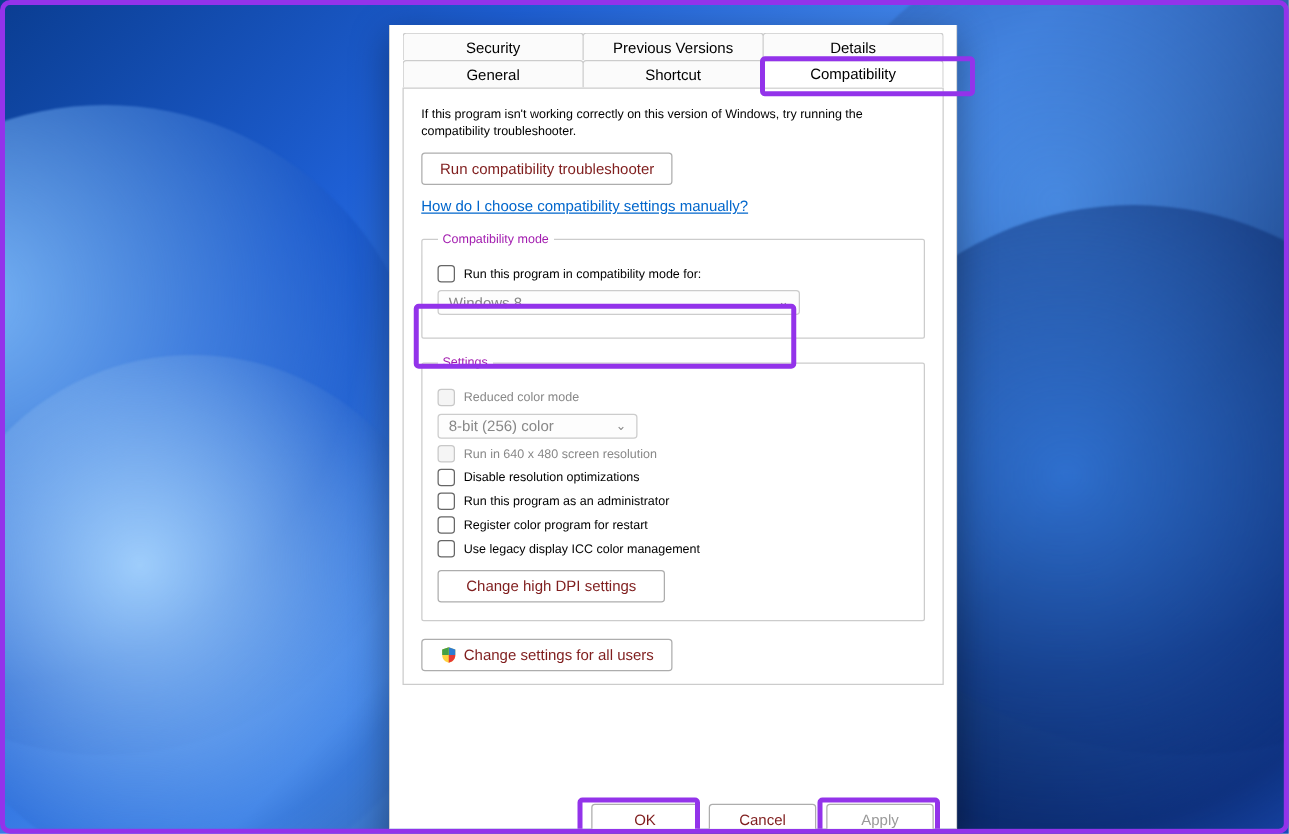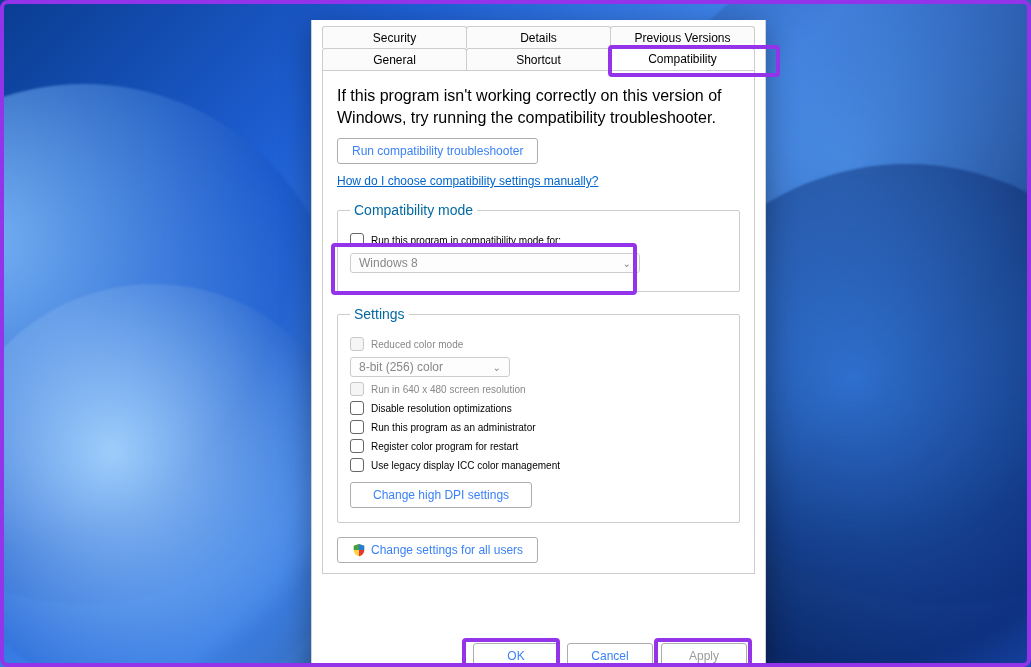--- a/index.html
+++ b/index.html
@@ -65,56 +65,56 @@
   .tab.inactive {
     background: #fbfbfb;
   }
   .content {
     border: 1px solid #cccccc;
     margin: 0 10px 8px 10px;
     padding: 14px 14px 10px 14px;
     position: relative;
   }
   .intro-text {
-    font-size: 16px;
+    font-size: 10px;
     color: #000;
     line-height: 1.35;
     margin-bottom: 10px;
   }
   .btn {
     background: #ffffff;
     border: 1px solid #adadad;
     border-radius: 3px;
     padding: 5px 14px;
     font-size: 12px;
     font-family: inherit;
     cursor: pointer;
     display: inline-flex;
     align-items: center;
     justify-content: center;
-    color: #3b82f6;
+    color: #7f1d1d;
   }
   .link {
     color: #0066cc;
     text-decoration: underline;
     font-size: 12px;
     cursor: pointer;
     display: inline-block;
     margin-top: 10px;
   }
   fieldset.group {
     border: 1px solid #cccccc;
     border-radius: 2px;
     margin: 14px 0 0 0;
     padding: 10px 12px 14px 12px;
   }
   fieldset.group legend {
-    font-size: 14px;
+    font-size: 10px;
     padding: 0 4px;
-    color: #0369a1;
+    color: #a21caf;
     margin-top: 15px;
   }
   .checkbox-row {
     display: flex;
     align-items: center;
     gap: 7px;
     margin: 5px 0;
     font-size: 10px;
   }
   .checkbox-row.disabled { color: #888; }
@@ -177,22 +177,22 @@
 <div class="bg-swirl" style="width:520px;height:520px;left:-180px;top:80px;"></div>
 <div class="bg-swirl" style="width:420px;height:420px;left:-60px;top:280px;background:radial-gradient(ellipse at 40% 40%, rgba(170,215,255,0.9), rgba(20,80,190,0.2) 65%, transparent 85%);"></div>
 <div class="bg-swirl" style="width:680px;height:680px;right:-260px;top:-80px;background:radial-gradient(ellipse at 35% 35%, rgba(80,150,240,0.7), rgba(8,40,120,0.45) 60%, transparent 82%);"></div>
 <div class="bg-swirl" style="width:540px;height:540px;right:-150px;top:160px;background:radial-gradient(ellipse at 40% 40%, rgba(50,120,220,0.8), rgba(6,30,90,0.5) 62%, transparent 85%);"></div>
 
 <div class="dialog">
 
   <div class="tab-strip">
     <div class="tab-row">
       <div class="tab inactive">Security</div>
+      <div class="tab inactive">Previous Versions</div>
       <div class="tab inactive">Details</div>
-      <div class="tab inactive">Previous Versions</div>
     </div>
     <div class="tab-row">
       <div class="tab inactive">General</div>
       <div class="tab inactive">Shortcut</div>
       <div class="tab active">Compatibility</div>
     </div>
 
     <div class="highlight" style="left:286px; top:19px; width:172px; height:32px;"></div>
   </div>
 

